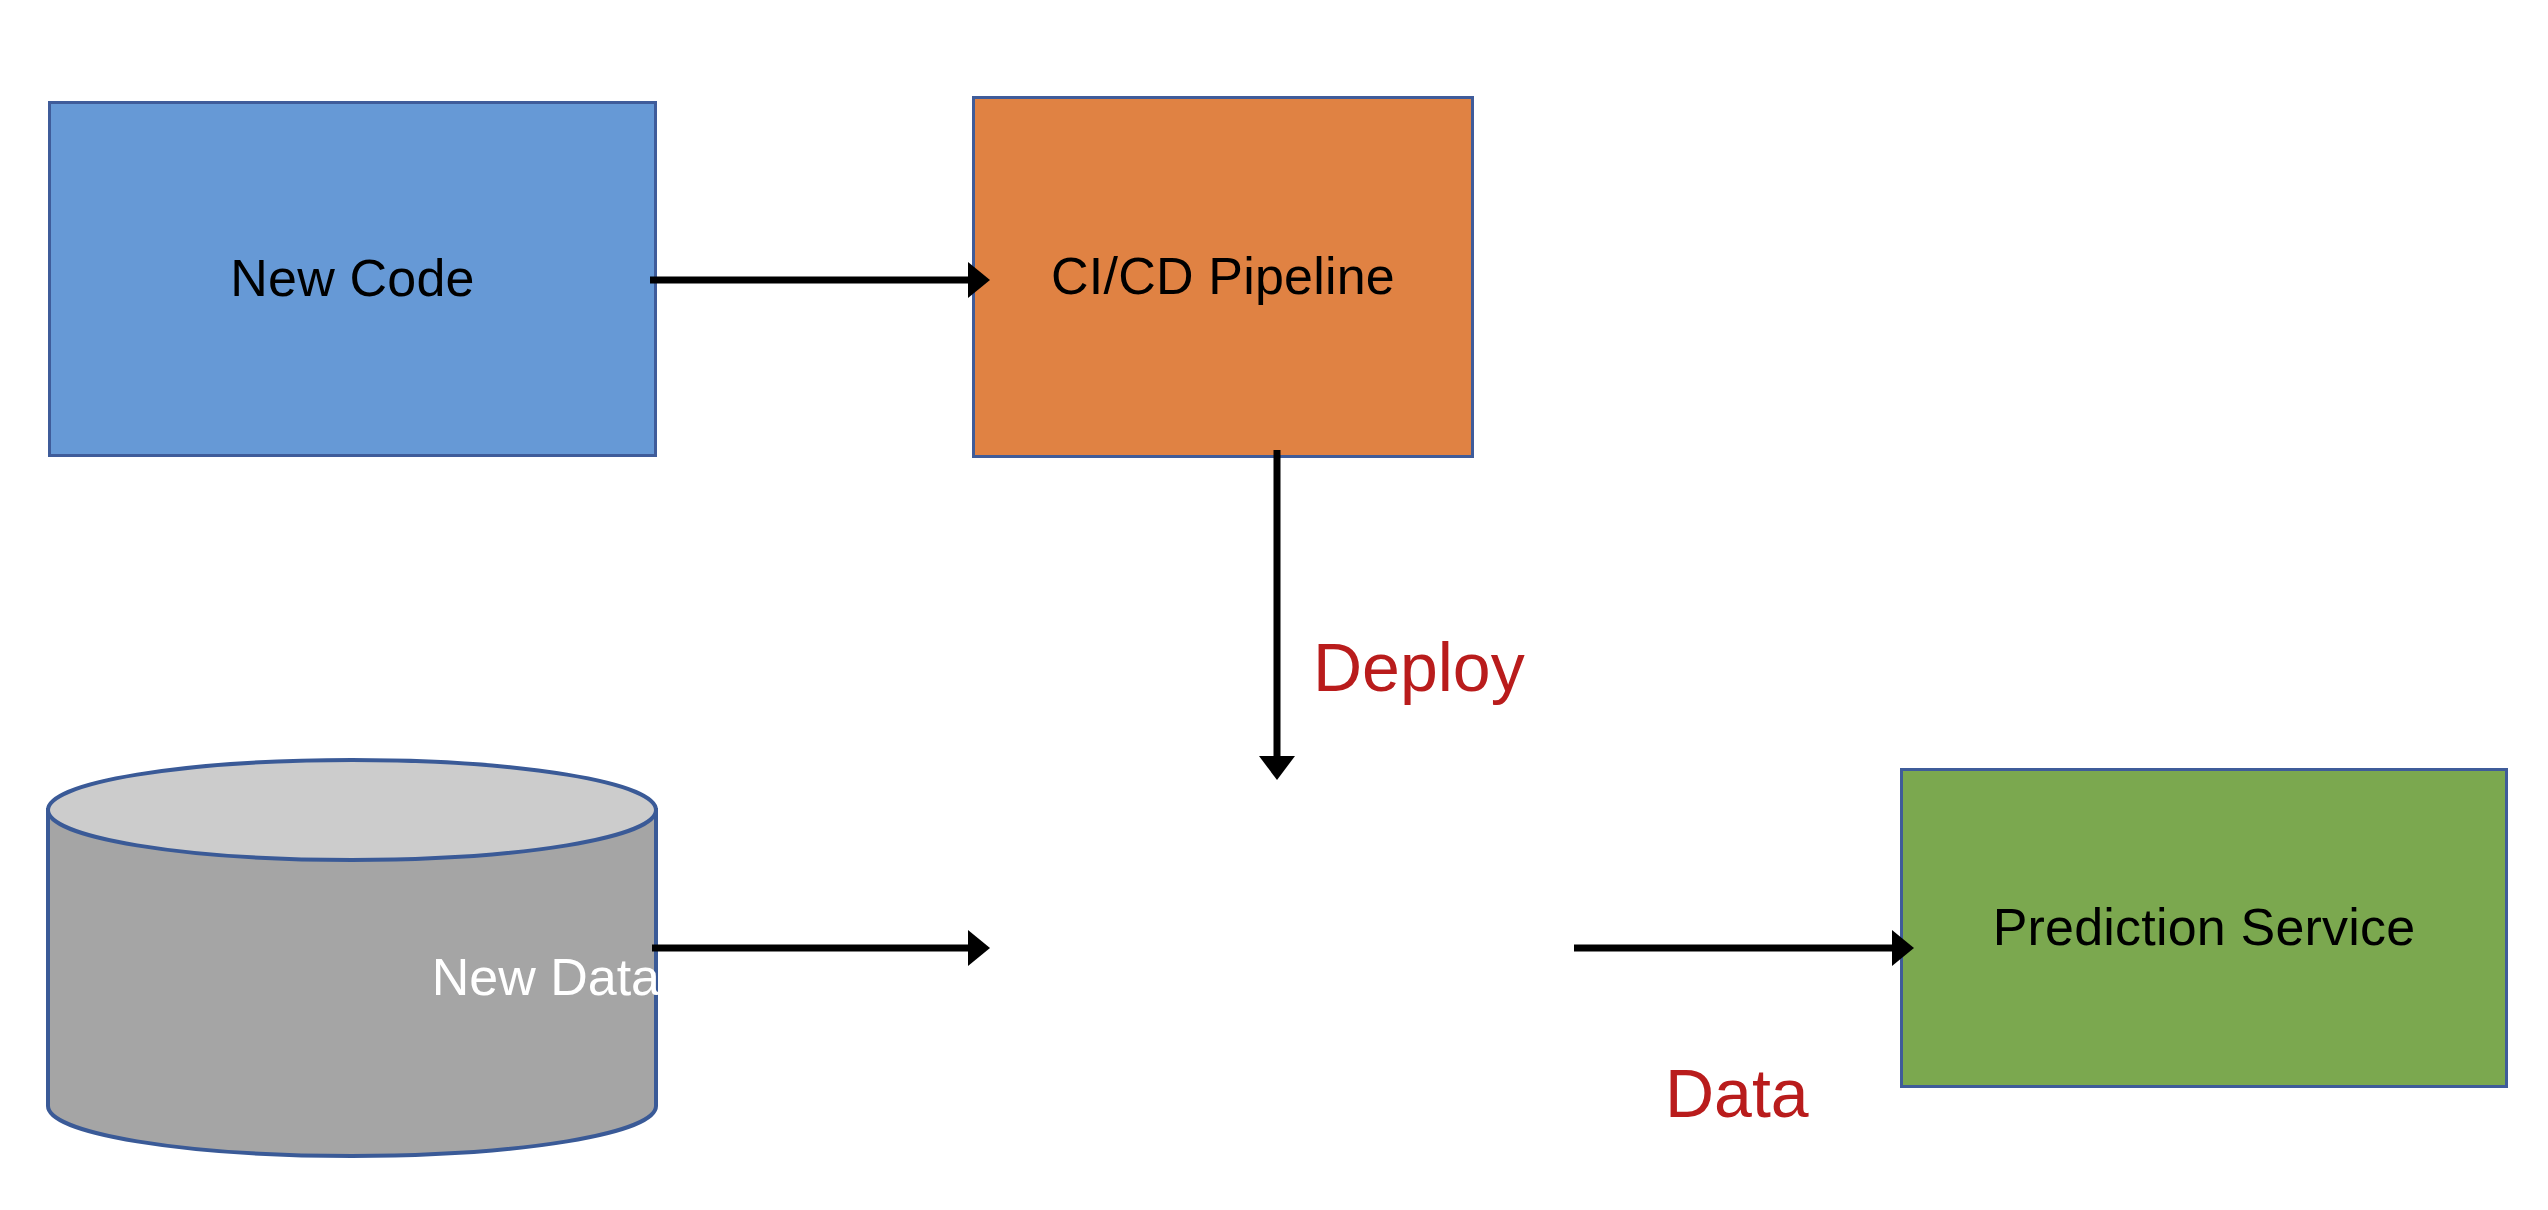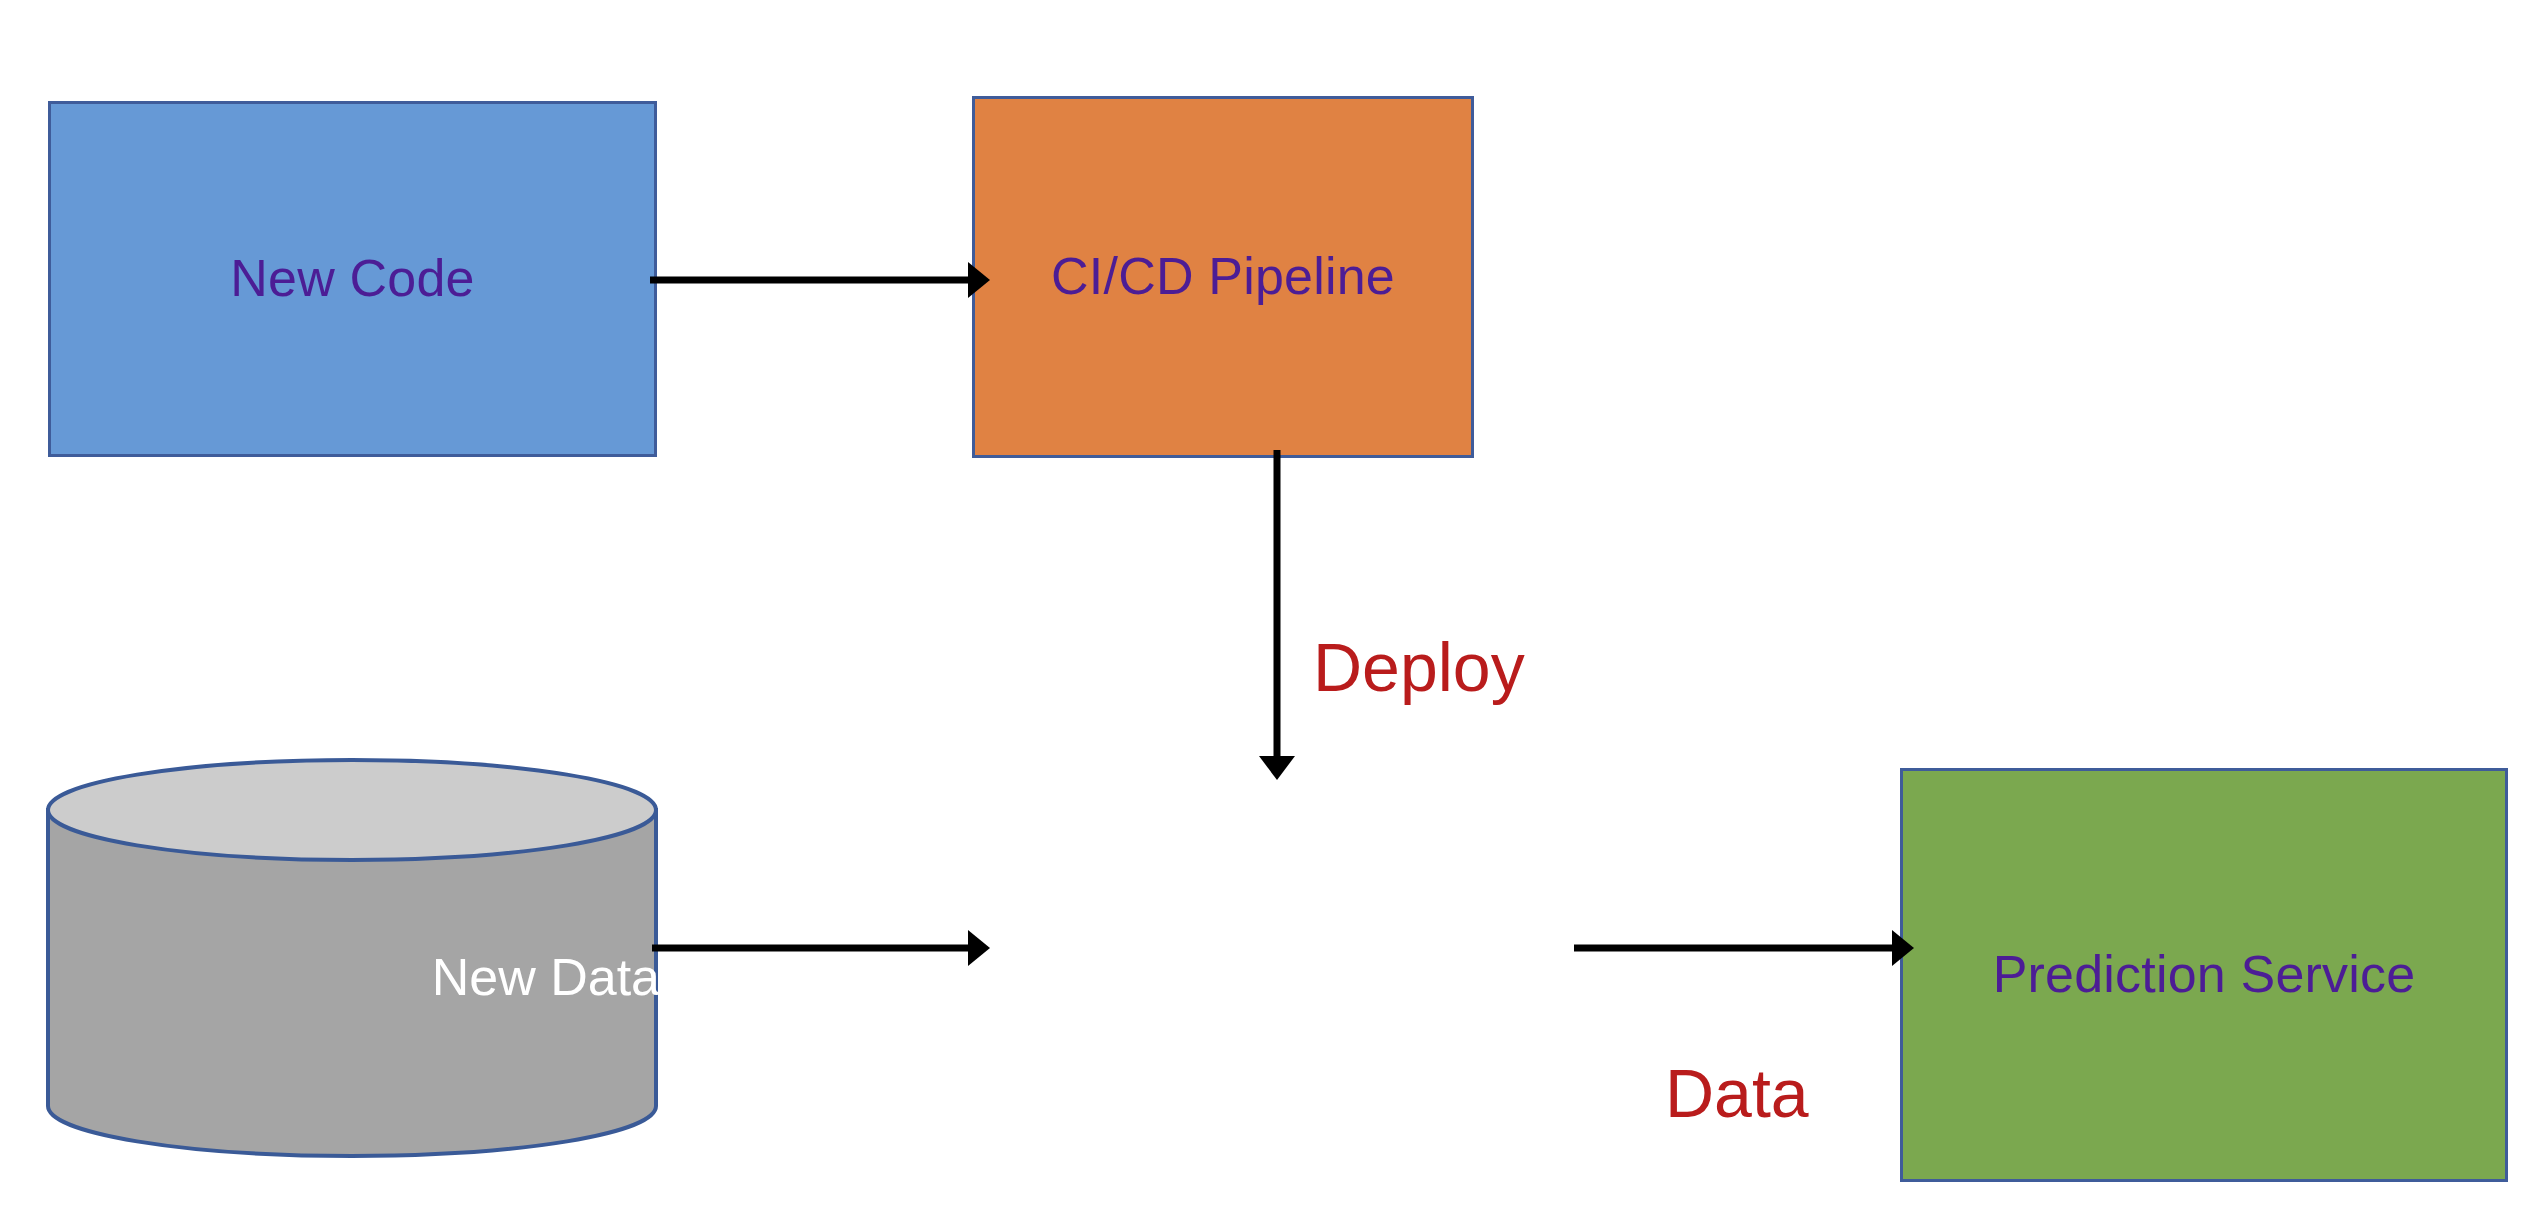--- a/index.html
+++ b/index.html
@@ -19,21 +19,21 @@
     height: 1210px;
     background: #ffffff;
   }
   .node {
     position: absolute;
     box-sizing: border-box;
     display: flex;
     align-items: center;
     justify-content: center;
     text-align: center;
-    color: #4c1d95;
+    color: #000000;
     font-size: 52px;
     line-height: 1.22;
     font-weight: 400;
     letter-spacing: 0.2px;
   }
   .rect {
     border: 3px solid #3F5C9A;
   }
   #node-new-code {
     left: 48px;  top: 101px;
@@ -45,21 +45,21 @@
     width: 502px; height: 362px;
     background: #E08243;
   }
   #node-ml-pipeline {
     left: 972px; top: 768px;
     width: 608px; height: 360px;
     background: #F5C242;
   }
   #node-prediction-service {
     left: 1900px; top: 768px;
-    width: 608px; height: 414px;
+    width: 608px; height: 320px;
     background: #7BA84F;
   }
   
   #node-new-data {
     position: absolute;
     left: 45px; top: 758px;
     width: 615px; height: 400px;
   }
   #node-new-data svg {
     position: absolute;

